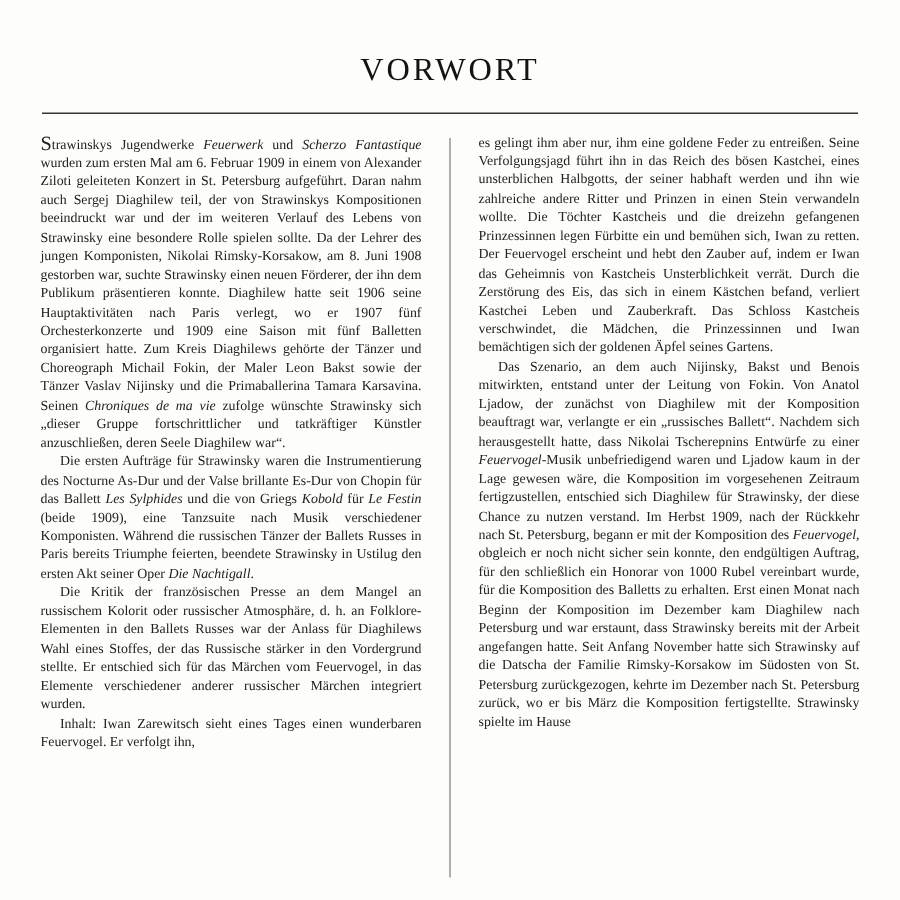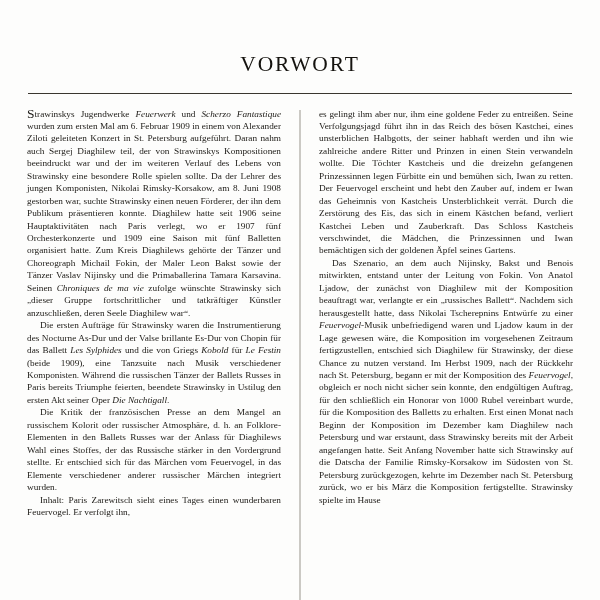--- a/index.html
+++ b/index.html
@@ -15,21 +15,21 @@
     color: #1a1a1a;
     overflow: hidden;
   }
 
   .page {
     position: relative;
     width: 600px;
     height: 600px;
     background: #fdfdfc;
     box-sizing: border-box;
-    padding: 18px;
+    padding: 0;
   }
 
   
   .page-title {
     text-align: center;
     font-size: 21.5px;
     letter-spacing: 1.9px;
     font-weight: 400;
     color: #15130f;
     margin: 0;
@@ -112,21 +112,21 @@
   <hr class="title-rule">
 
   <div class="columns">
 
     <div class="col-divider"></div>
 
     <div class="col" id="col-left">
         <p class="no-indent"><span class="initial">S</span><span>trawinskys Jugendwerke </span><span class="it">Feuerwerk</span><span> und </span><span class="it">Scherzo Fantastique</span><span> wurden zum ersten Mal am 6. Februar 1909 in einem von Alexander Ziloti geleiteten Konzert in St. Petersburg aufgeführt. Daran nahm auch Sergej Diaghilew teil, der von Strawinskys Kompositionen beeindruckt war und der im weiteren Verlauf des Lebens von Strawinsky eine besondere Rolle spielen sollte. Da der Lehrer des jungen Komponisten, Nikolai Rimsky-Korsakow, am 8. Juni 1908 gestorben war, suchte Strawinsky einen neuen Förderer, der ihn dem Publikum präsentieren konnte. Diaghilew hatte seit 1906 seine Hauptaktivitäten nach Paris verlegt, wo er 1907 fünf Orchesterkonzerte und 1909 eine Saison mit fünf Balletten organisiert hatte. Zum Kreis Diaghilews gehörte der Tänzer und Choreograph Michail Fokin, der Maler Leon Bakst sowie der Tänzer Vaslav Nijinsky und die Primaballerina Tamara Karsavina. Seinen </span><span class="it">Chroniques de ma vie</span><span> zufolge wünschte Strawinsky sich „dieser Gruppe fortschrittlicher und tatkräftiger Künstler anzuschließen, deren Seele Diaghilew war“.</span></p>
         <p><span>Die ersten Aufträge für Strawinsky waren die Instrumentierung des Nocturne As-Dur und der Valse brillante Es-Dur von Chopin für das Ballett </span><span class="it">Les Sylphides</span><span> und die von Griegs </span><span class="it">Kobold</span><span> für </span><span class="it">Le Festin</span><span> (beide 1909), eine Tanzsuite nach Musik verschiedener Komponisten. Während die russischen Tänzer der Ballets Russes in Paris bereits Triumphe feierten, beendete Strawinsky in Ustilug den ersten Akt seiner Oper </span><span class="it">Die Nachtigall</span><span>.</span></p>
         <p><span>Die Kritik der französischen Presse an dem Mangel an russischem Kolorit oder russischer Atmosphäre, d. h. an Folklore-Elementen in den Ballets Russes war der Anlass für Diaghilews Wahl eines Stoffes, der das Russische stärker in den Vordergrund stellte. Er entschied sich für das Märchen vom Feuervogel, in das Elemente verschiedener anderer russischer Märchen integriert wurden.</span></p>
-        <p><span>Inhalt: Paris Zarewitsch sieht eines Tages einen wunderbaren Feuervogel. Er verfolgt ihn,</span></p>
+        <p><span>Inhalt: Iwan Zarewitsch sieht eines Tages einen wunderbaren Feuervogel. Er verfolgt ihn,</span></p>
       </div>
 
     <div class="col" id="col-right">
         <p class="no-indent"><span>es gelingt ihm aber nur, ihm eine goldene Feder zu entreißen. Seine Verfolgungsjagd führt ihn in das Reich des bösen Kastchei, eines unsterblichen Halbgotts, der seiner habhaft werden und ihn wie zahlreiche andere Ritter und Prinzen in einen Stein verwandeln wollte. Die Töchter Kastcheis und die dreizehn gefangenen Prinzessinnen legen Fürbitte ein und bemühen sich, Iwan zu retten. Der Feuervogel erscheint und hebt den Zauber auf, indem er Iwan das Geheimnis von Kastcheis Unsterblichkeit verrät. Durch die Zerstörung des Eis, das sich in einem Kästchen befand, verliert Kastchei Leben und Zauberkraft. Das Schloss Kastcheis verschwindet, die Mädchen, die Prinzessinnen und Iwan bemächtigen sich der goldenen Äpfel seines Gartens.</span></p>
         <p><span>Das Szenario, an dem auch Nijinsky, Bakst und Benois mitwirkten, entstand unter der Leitung von Fokin. Von Anatol Ljadow, der zunächst von Diaghilew mit der Komposition beauftragt war, verlangte er ein „russisches Ballett“. Nachdem sich herausgestellt hatte, dass Nikolai Tscherepnins Entwürfe zu einer </span><span class="it">Feuervogel-</span><span>Musik unbefriedigend waren und Ljadow kaum in der Lage gewesen wäre, die Komposition im vorgesehenen Zeitraum fertigzustellen, entschied sich Diaghilew für Strawinsky, der diese Chance zu nutzen verstand. Im Herbst 1909, nach der Rückkehr nach St. Petersburg, begann er mit der Komposition des </span><span class="it">Feuervogel</span><span>, obgleich er noch nicht sicher sein konnte, den endgültigen Auftrag, für den schließlich ein Honorar von 1000 Rubel vereinbart wurde, für die Komposition des Balletts zu erhalten. Erst einen Monat nach Beginn der Komposition im Dezember kam Diaghilew nach Petersburg und war erstaunt, dass Strawinsky bereits mit der Arbeit angefangen hatte. Seit Anfang November hatte sich Strawinsky auf die Datscha der Familie Rimsky-Korsakow im Südosten von St. Petersburg zurückgezogen, kehrte im Dezember nach St. Petersburg zurück, wo er bis März die Komposition fertigstellte. Strawinsky spielte im Hause</span></p>
       </div>
 
   </div>
 
 </div>

